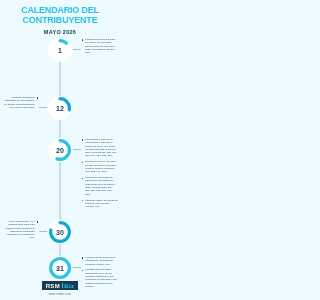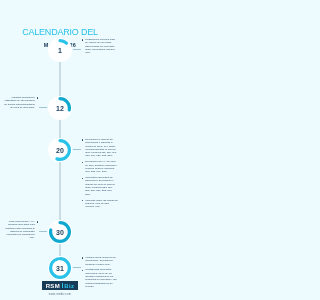--- a/index.html
+++ b/index.html
@@ -4,24 +4,23 @@
 <style>
   html,body{margin:0;padding:0;}
   body{
     width:120px;height:300px;overflow:hidden;
     background:#eefbfe;
     font-family:"Liberation Sans",sans-serif;
     position:relative;
   }
   .header{padding:6px 4px 0 4px;text-align:center;}
   .title{
-    font-size:9px;line-height:9.5px;font-weight:normal;
+    font-size:9px;line-height:9.5px;font-weight:bold;
     color:#29c2e8;letter-spacing:-0.2px;
     text-transform:uppercase;
-    margin-top:22px;
   }
   .subtitle{
     font-size:5.5px;font-weight:bold;color:#173a56;
     margin-top:4px;letter-spacing:0.3px;
   }
   .timeline{position:absolute;left:0;top:34px;width:120px;height:246px;}
   .spine{
     position:absolute;left:59.2px;top:6px;width:1.6px;height:228px;
     background:#c9dde3;
   }
@@ -79,20 +78,21 @@
     display:block;font-size:2.6px;color:#55707f;margin-top:1.5px;
     letter-spacing:0.2px;
   }
 </style>
 </head>
 <body>
 
 <div class="header">
   <div class="title">
     <span>CALENDARIO DEL</span><br>
+    <span>CONTRIBUYENTE</span>
   </div>
   <div class="subtitle">MAYO 2026</div>
 </div>
 
 <div class="timeline">
   <div class="spine"></div>
   <div id="entries-root">
       <div class="entry" style="top: 4px;">
         <div class="marker">
           <div class="ring">

